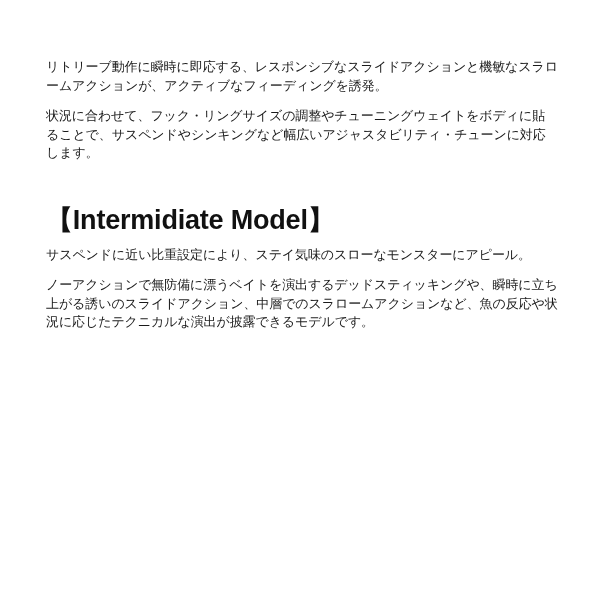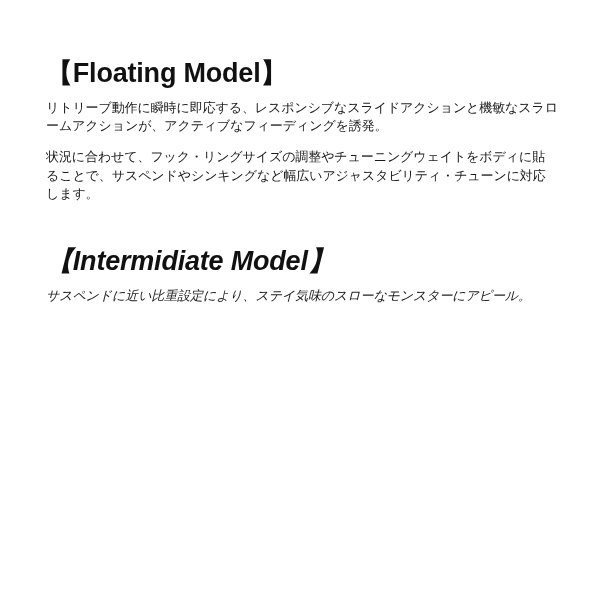--- a/index.html
+++ b/index.html
@@ -19,21 +19,20 @@
     width: 600px;
     height: 600px;
     padding: 58px 42px 0 46px;
     background: #ffffff;
   }
   .section {
     margin: 0;
   }
   .section + .section {
     margin-top: 42px;
-    font-style: italic;
   }
   .section-title {
     font-size: 27px;
     font-weight: bold;
     line-height: 1.18;
     letter-spacing: -0.2px;
     margin: 0 0 9px 0;
     color: #111111;
     white-space: nowrap;
   }
@@ -48,23 +47,23 @@
   .para + .para {
     margin-top: 12px;
   }
 </style>
 </head>
 <body>
 
 <div class="page">
 
   <div class="section">
-    <h1 class="section-title">【Floating Model】</h1>
     <p class="para">リトリーブ動作に瞬時に即応する、レスポンシブなスライドアクションと機敏なスラロームアクションが、アクティブなフィーディングを誘発。</p>
     <p class="para">状況に合わせて、フック・リングサイズの調整やチューニングウェイトをボディに貼ることで、サスペンドやシンキングなど幅広いアジャスタビリティ・チューンに対応します。</p>
   </div>
 
   <div class="section">
     <h1 class="section-title">【Intermidiate Model】</h1>
     <p class="para">サスペンドに近い比重設定により、ステイ気味のスローなモンスターにアピール。</p>
+    <p class="para">ノーアクションで無防備に漂うベイトを演出するデッドスティッキングや、瞬時に立ち上がる誘いのスライドアクション、中層でのスラロームアクションなど、魚の反応や状況に応じたテクニカルな演出が披露できるモデルです。</p>
   </div>
 
 </div>
 
 </body></html>

